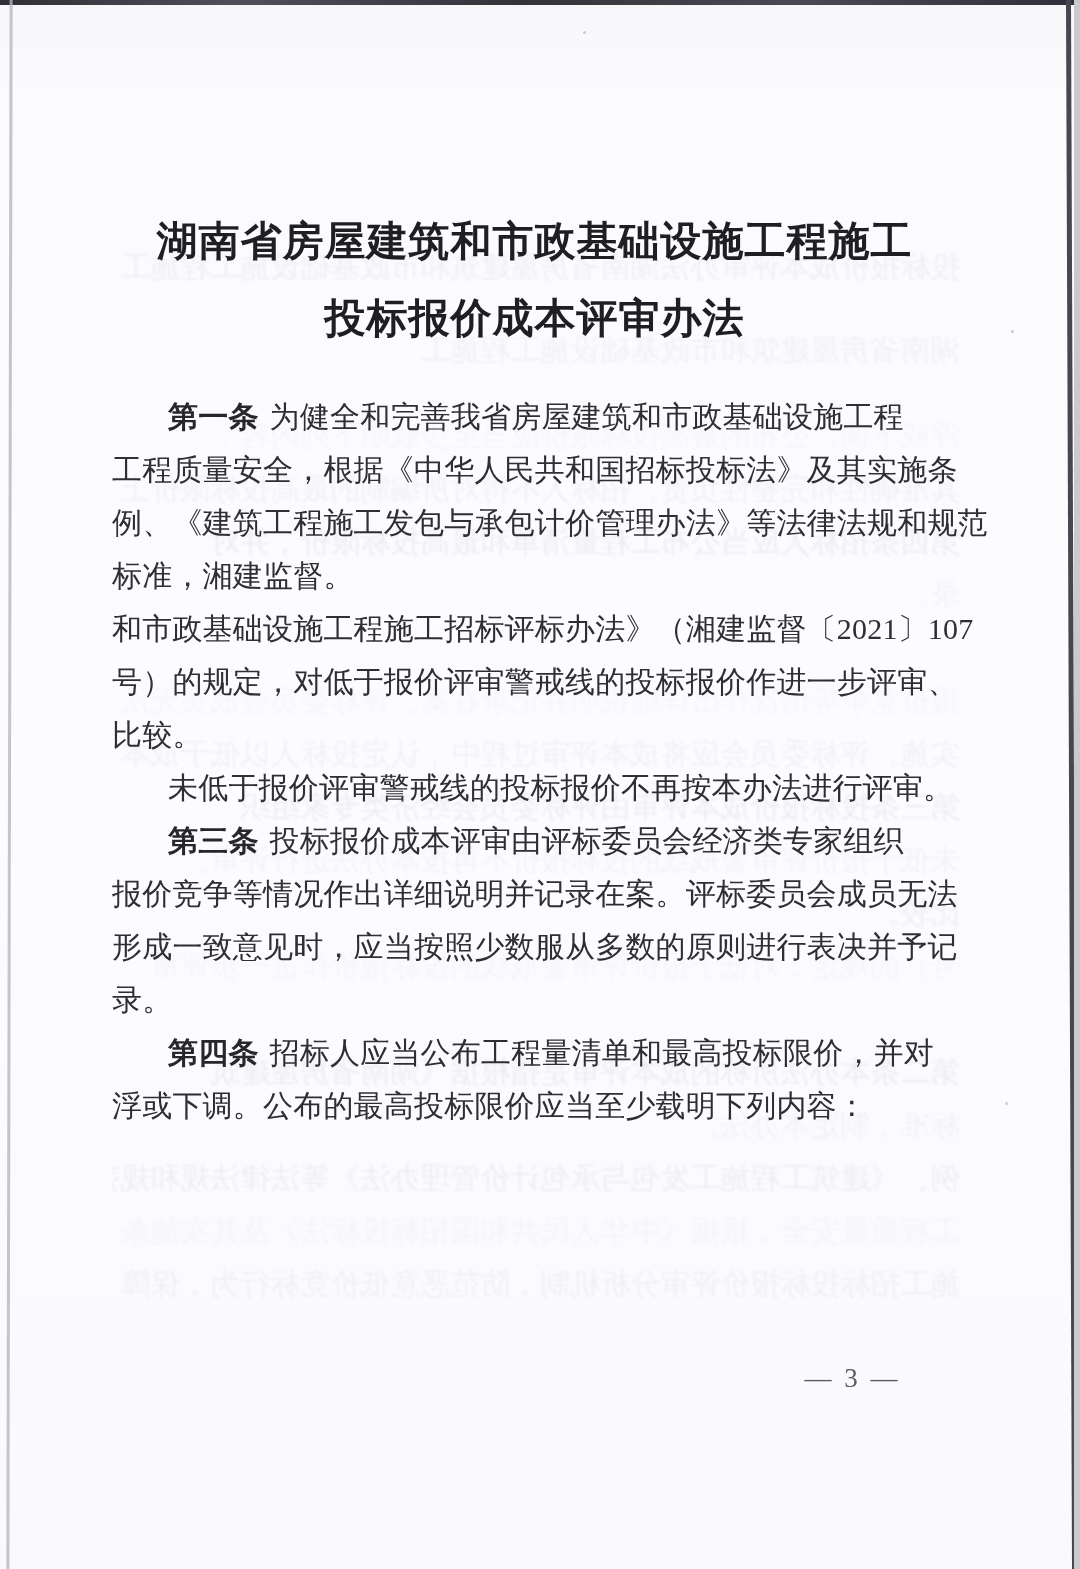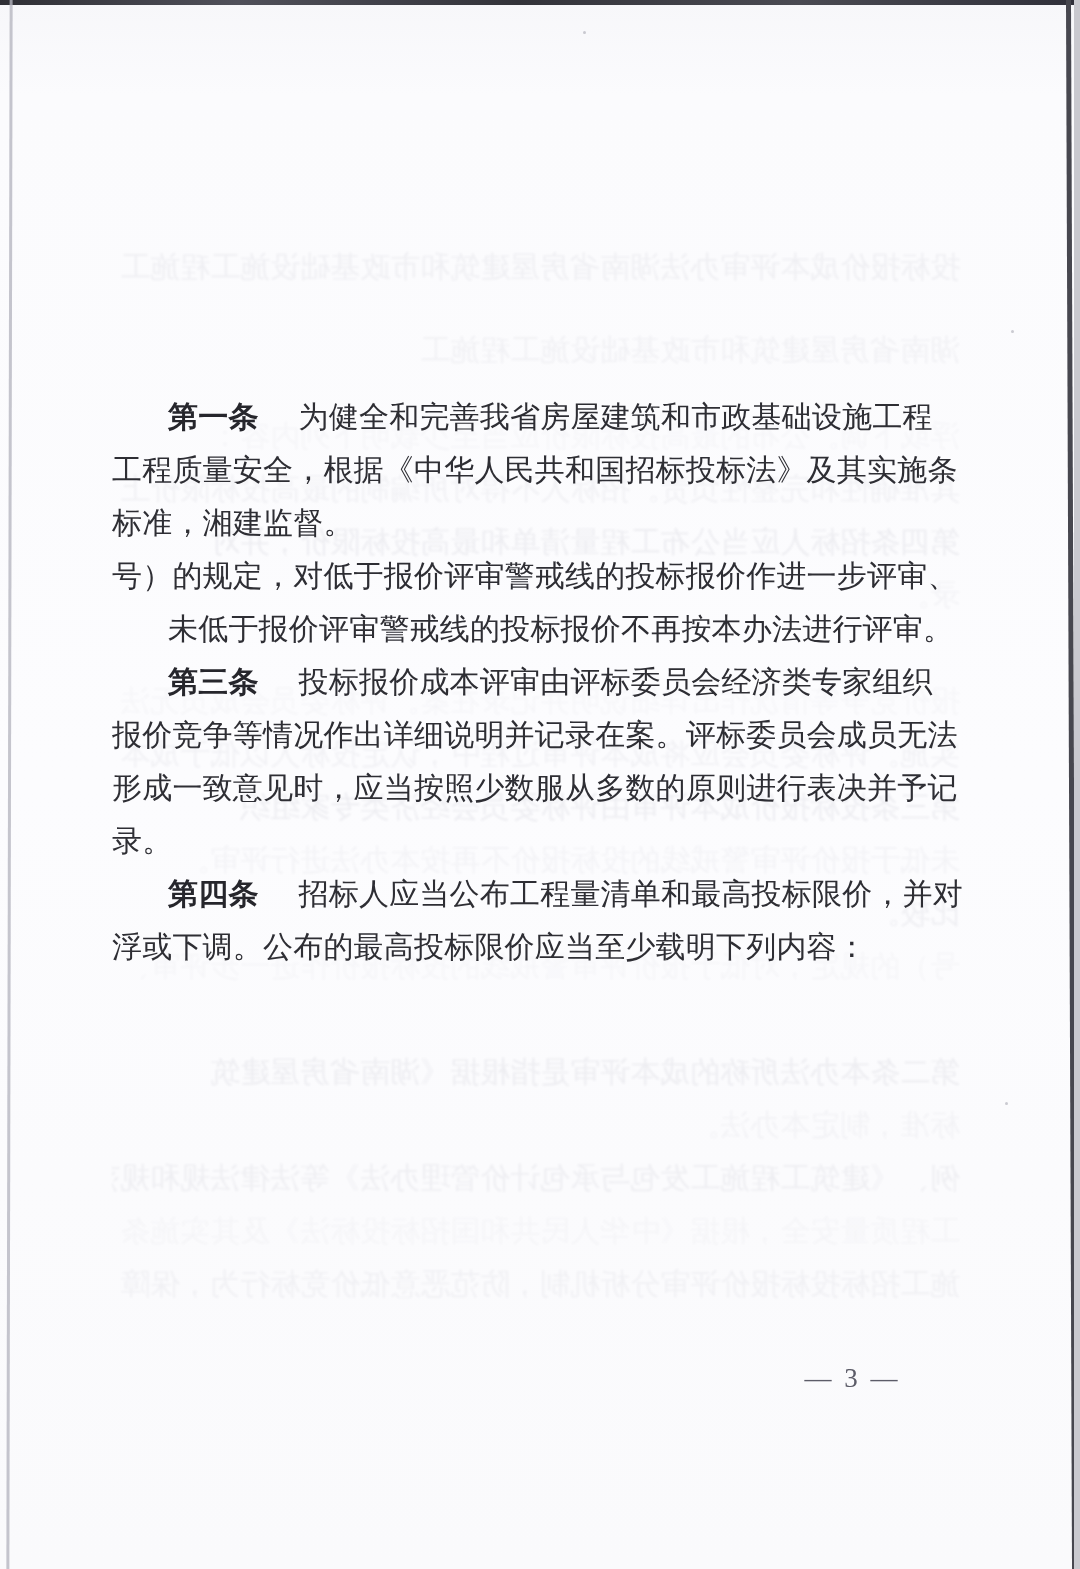--- a/index.html
+++ b/index.html
@@ -59,21 +59,21 @@
   .line {
     height: 53px;
     white-space: nowrap;
     letter-spacing: 0.2px;
   }
   .line.first { padding-left: 56px; }
   .label {
     font-family: "Liberation Sans", "DejaVu Sans", sans-serif;
     font-weight: bold;
     color: #26262c;
-    margin-right: 40px;
+    margin-right: 11px;
   }
   .pageno {
     position: absolute;
     top: 1363px; left: 770px; width: 165px;
     text-align: center;
     font-size: 27px;
     letter-spacing: 3px;
     color: #5c5c68;
   }
   
@@ -118,26 +118,33 @@
       <div class="ghost" style="top: 840px; opacity: 0.039;">未低于报价评审警戒线的投标报价不再按本办法进行评审。</div>
       <div class="ghost" style="top: 893px; opacity: 0.061;">比较。</div>
       <div class="ghost" style="top: 946px; opacity: 0.028;">号）的规定，对低于报价评审警戒线的投标报价作进一步评审、</div>
       <div class="ghost" style="top: 1052px; opacity: 0.072;">第二条本办法所称的成本评审是指根据《湖南省房屋建筑</div>
       <div class="ghost" style="top: 1105px; opacity: 0.039;">标准，制定本办法。</div>
       <div class="ghost" style="top: 1158px; opacity: 0.061;">例、《建筑工程施工发包与承包计价管理办法》等法律法规和规范</div>
       <div class="ghost" style="top: 1211px; opacity: 0.028;">工程质量安全，根据《中华人民共和国招标投标法》及其实施条</div>
       <div class="ghost" style="top: 1264px; opacity: 0.05;">施工招标投标报价评审分析机制，防范恶意低价竞标行为，保障</div>
     </div>
 
+  <div class="title">
+    <div>湖南省房屋建筑和市政基础设施工程施工</div>
+    <div>投标报价成本评审办法</div>
+  </div>
 
   <div class="doc-body" id="doc-body">
       <div class="line first"><span class="label">第一条</span>为健全和完善我省房屋建筑和市政基础设施工程</div>
       <div class="line">工程质量安全，根据《中华人民共和国招标投标法》及其实施条</div>
+      <div class="line">例、《建筑工程施工发包与承包计价管理办法》等法律法规和规范</div>
       <div class="line">标准，湘建监督。</div>
+      <div class="line">和市政基础设施工程施工招标评标办法》（湘建监督〔2021〕107</div>
       <div class="line">号）的规定，对低于报价评审警戒线的投标报价作进一步评审、</div>
+      <div class="line">比较。</div>
       <div class="line first">未低于报价评审警戒线的投标报价不再按本办法进行评审。</div>
       <div class="line first"><span class="label">第三条</span>投标报价成本评审由评标委员会经济类专家组织</div>
       <div class="line">报价竞争等情况作出详细说明并记录在案。评标委员会成员无法</div>
       <div class="line">形成一致意见时，应当按照少数服从多数的原则进行表决并予记</div>
       <div class="line">录。</div>
       <div class="line first"><span class="label">第四条</span>招标人应当公布工程量清单和最高投标限价，并对</div>
       <div class="line">浮或下调。公布的最高投标限价应当至少载明下列内容：</div>
     </div>
 
   <div class="pageno">— 3 —</div>

